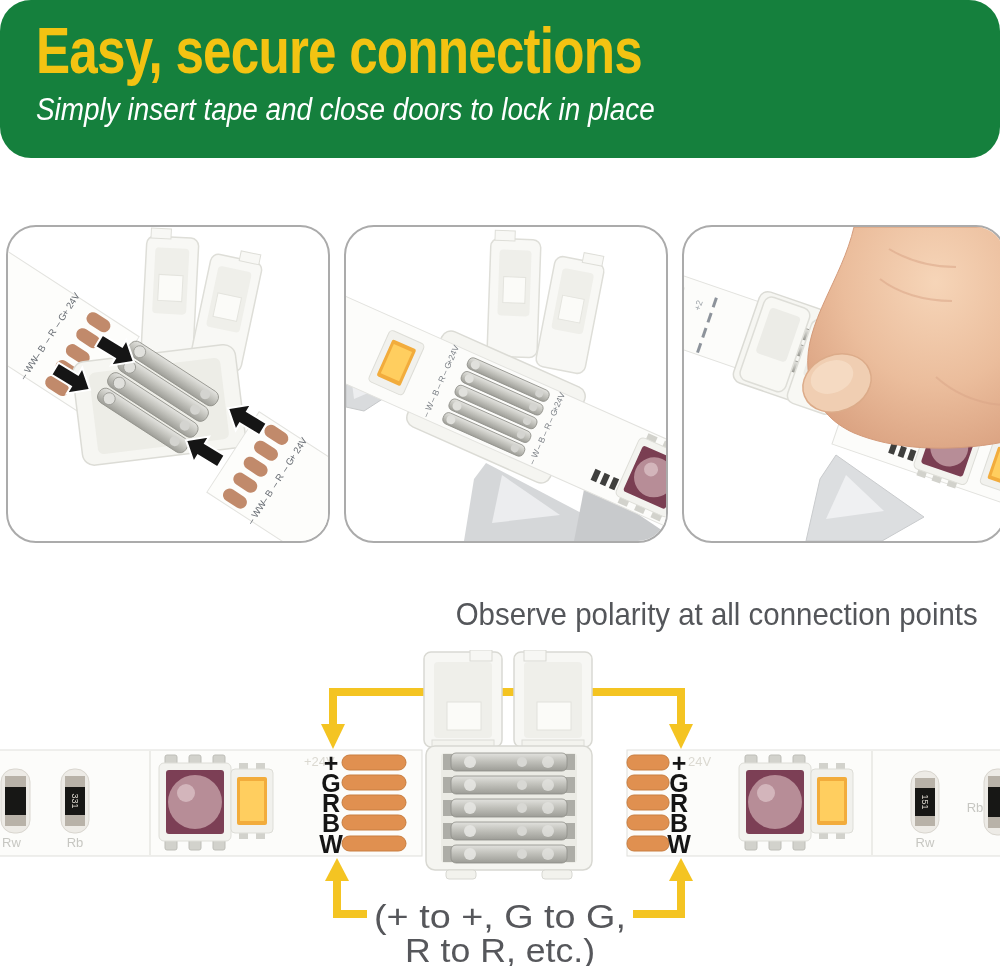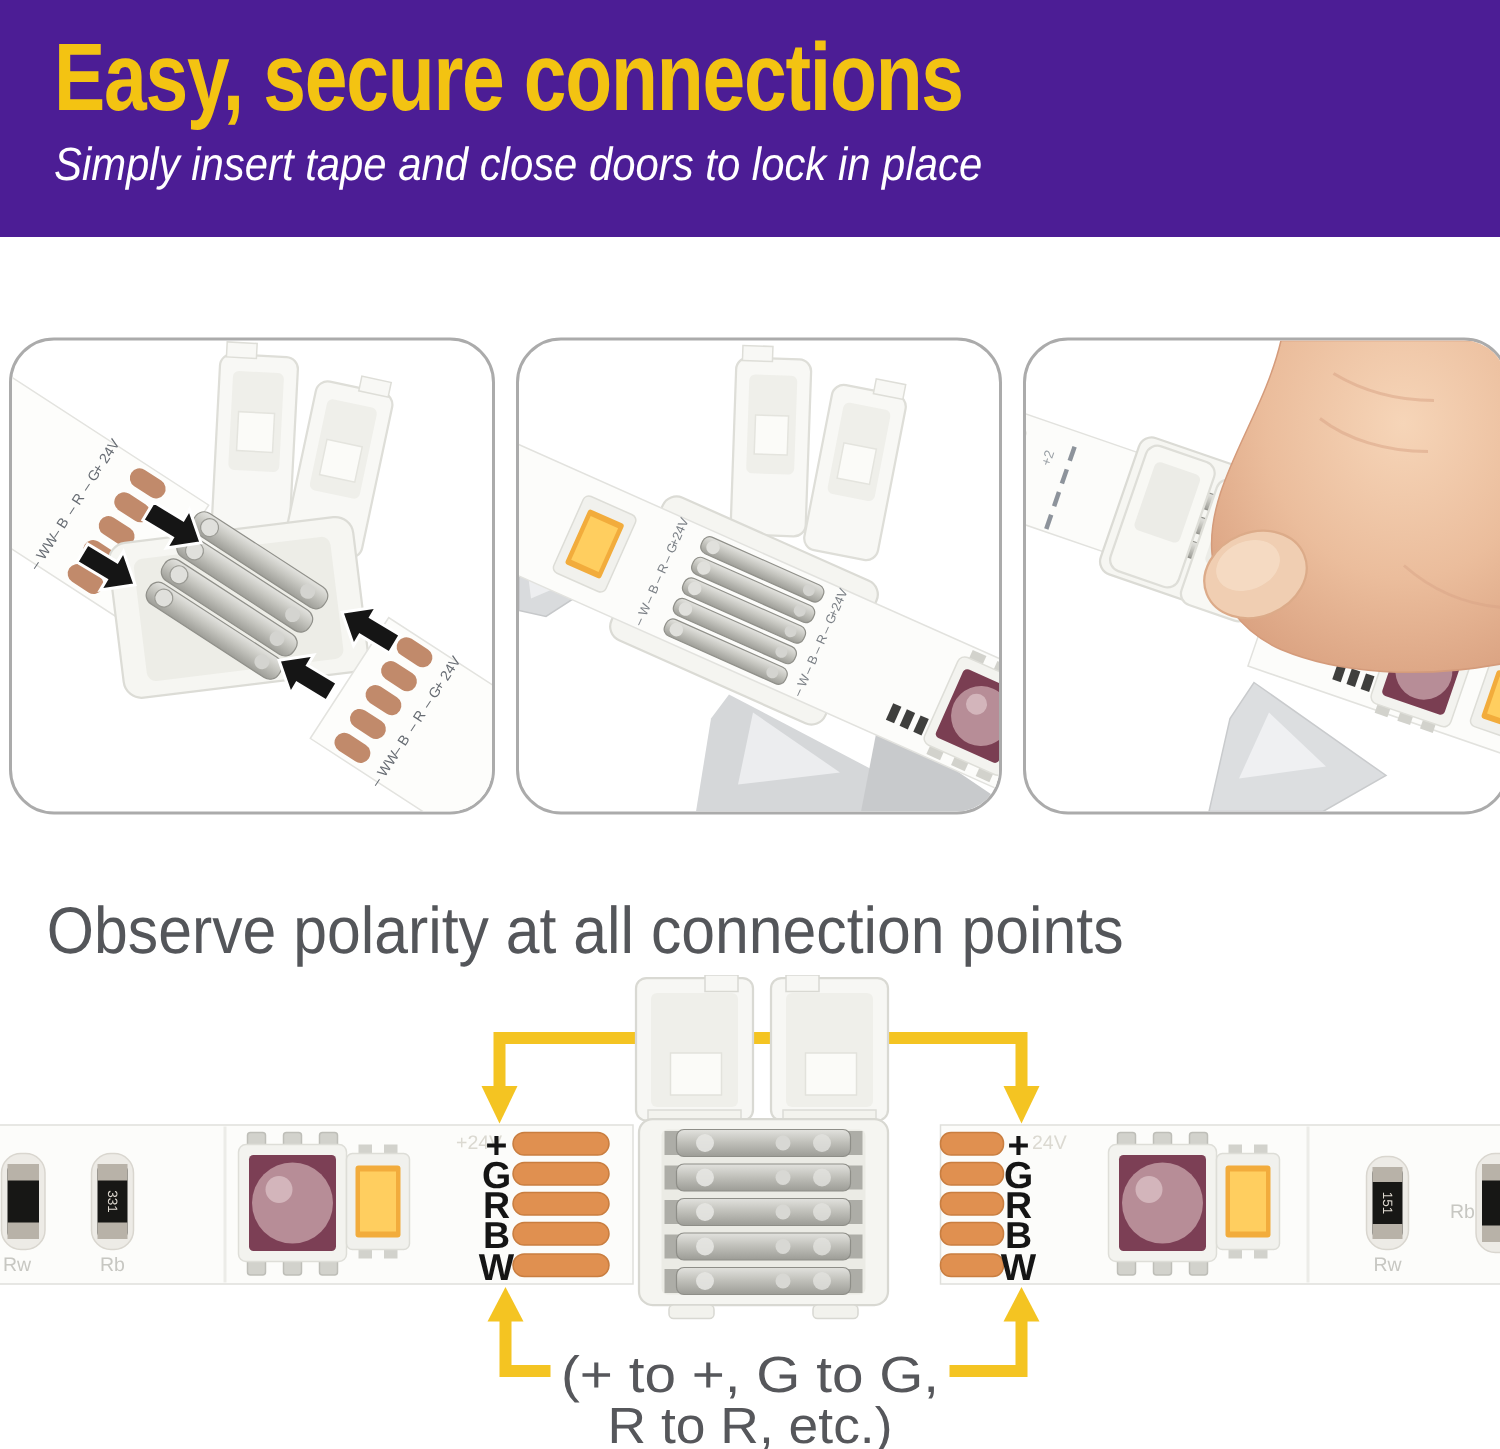--- a/index.html
+++ b/index.html
@@ -1,36 +1,36 @@
 <!DOCTYPE html>
 <html><head>
 <meta charset="utf-8">
 <style>
   html,body{margin:0;padding:0;}
   body{
     width:1000px;height:966px;position:relative;overflow:hidden;
     background:#ffffff;font-family:"Liberation Sans",sans-serif;
   }
-  .header{position:absolute;top:0;left:0;width:1000px;height:158px;background:#4c1d95;}
+  .header{position:absolute;top:0;left:0;width:1000px;height:158px;background:#15803d;border-radius:31px;}
   .title{
     position:absolute;left:36px;top:14px;font-size:64px;font-weight:bold;color:#F3C312;
     letter-spacing:-1px;white-space:nowrap;transform:scaleX(.80);transform-origin:left top;
   }
   .subtitle{
     position:absolute;left:36px;top:92px;font-size:31px;font-style:italic;color:#ffffff;
     white-space:nowrap;transform:scaleX(.90);transform-origin:left top;
   }
   .panel{
     position:absolute;top:225px;width:320px;height:314px;background:#ffffff;
     border:2px solid #ABABAB;border-radius:30px;overflow:hidden;
   }
   .panel.p1{left:6px;} .panel.p2{left:344px;} .panel.p3{left:682px;}
   .caption{
-    position:absolute;top:596px;left:0;width:1000px;text-align:left;
-    font-size:44px;color:#54565A;
+    position:absolute;top:596px;left:0;width:1000px;text-align:right;
+    font-size:32px;color:#54565A;
   }
   .caption span{display:inline-block;transform:scaleX(.92);transform-origin:center;white-space:nowrap;}
   .diagram{position:absolute;top:650px;left:0;}
   svg text{font-family:"Liberation Sans",sans-serif;}
 </style>
 </head>
 <body>
 
 <div class="header">
   <div class="title">Easy, secure connections</div>

